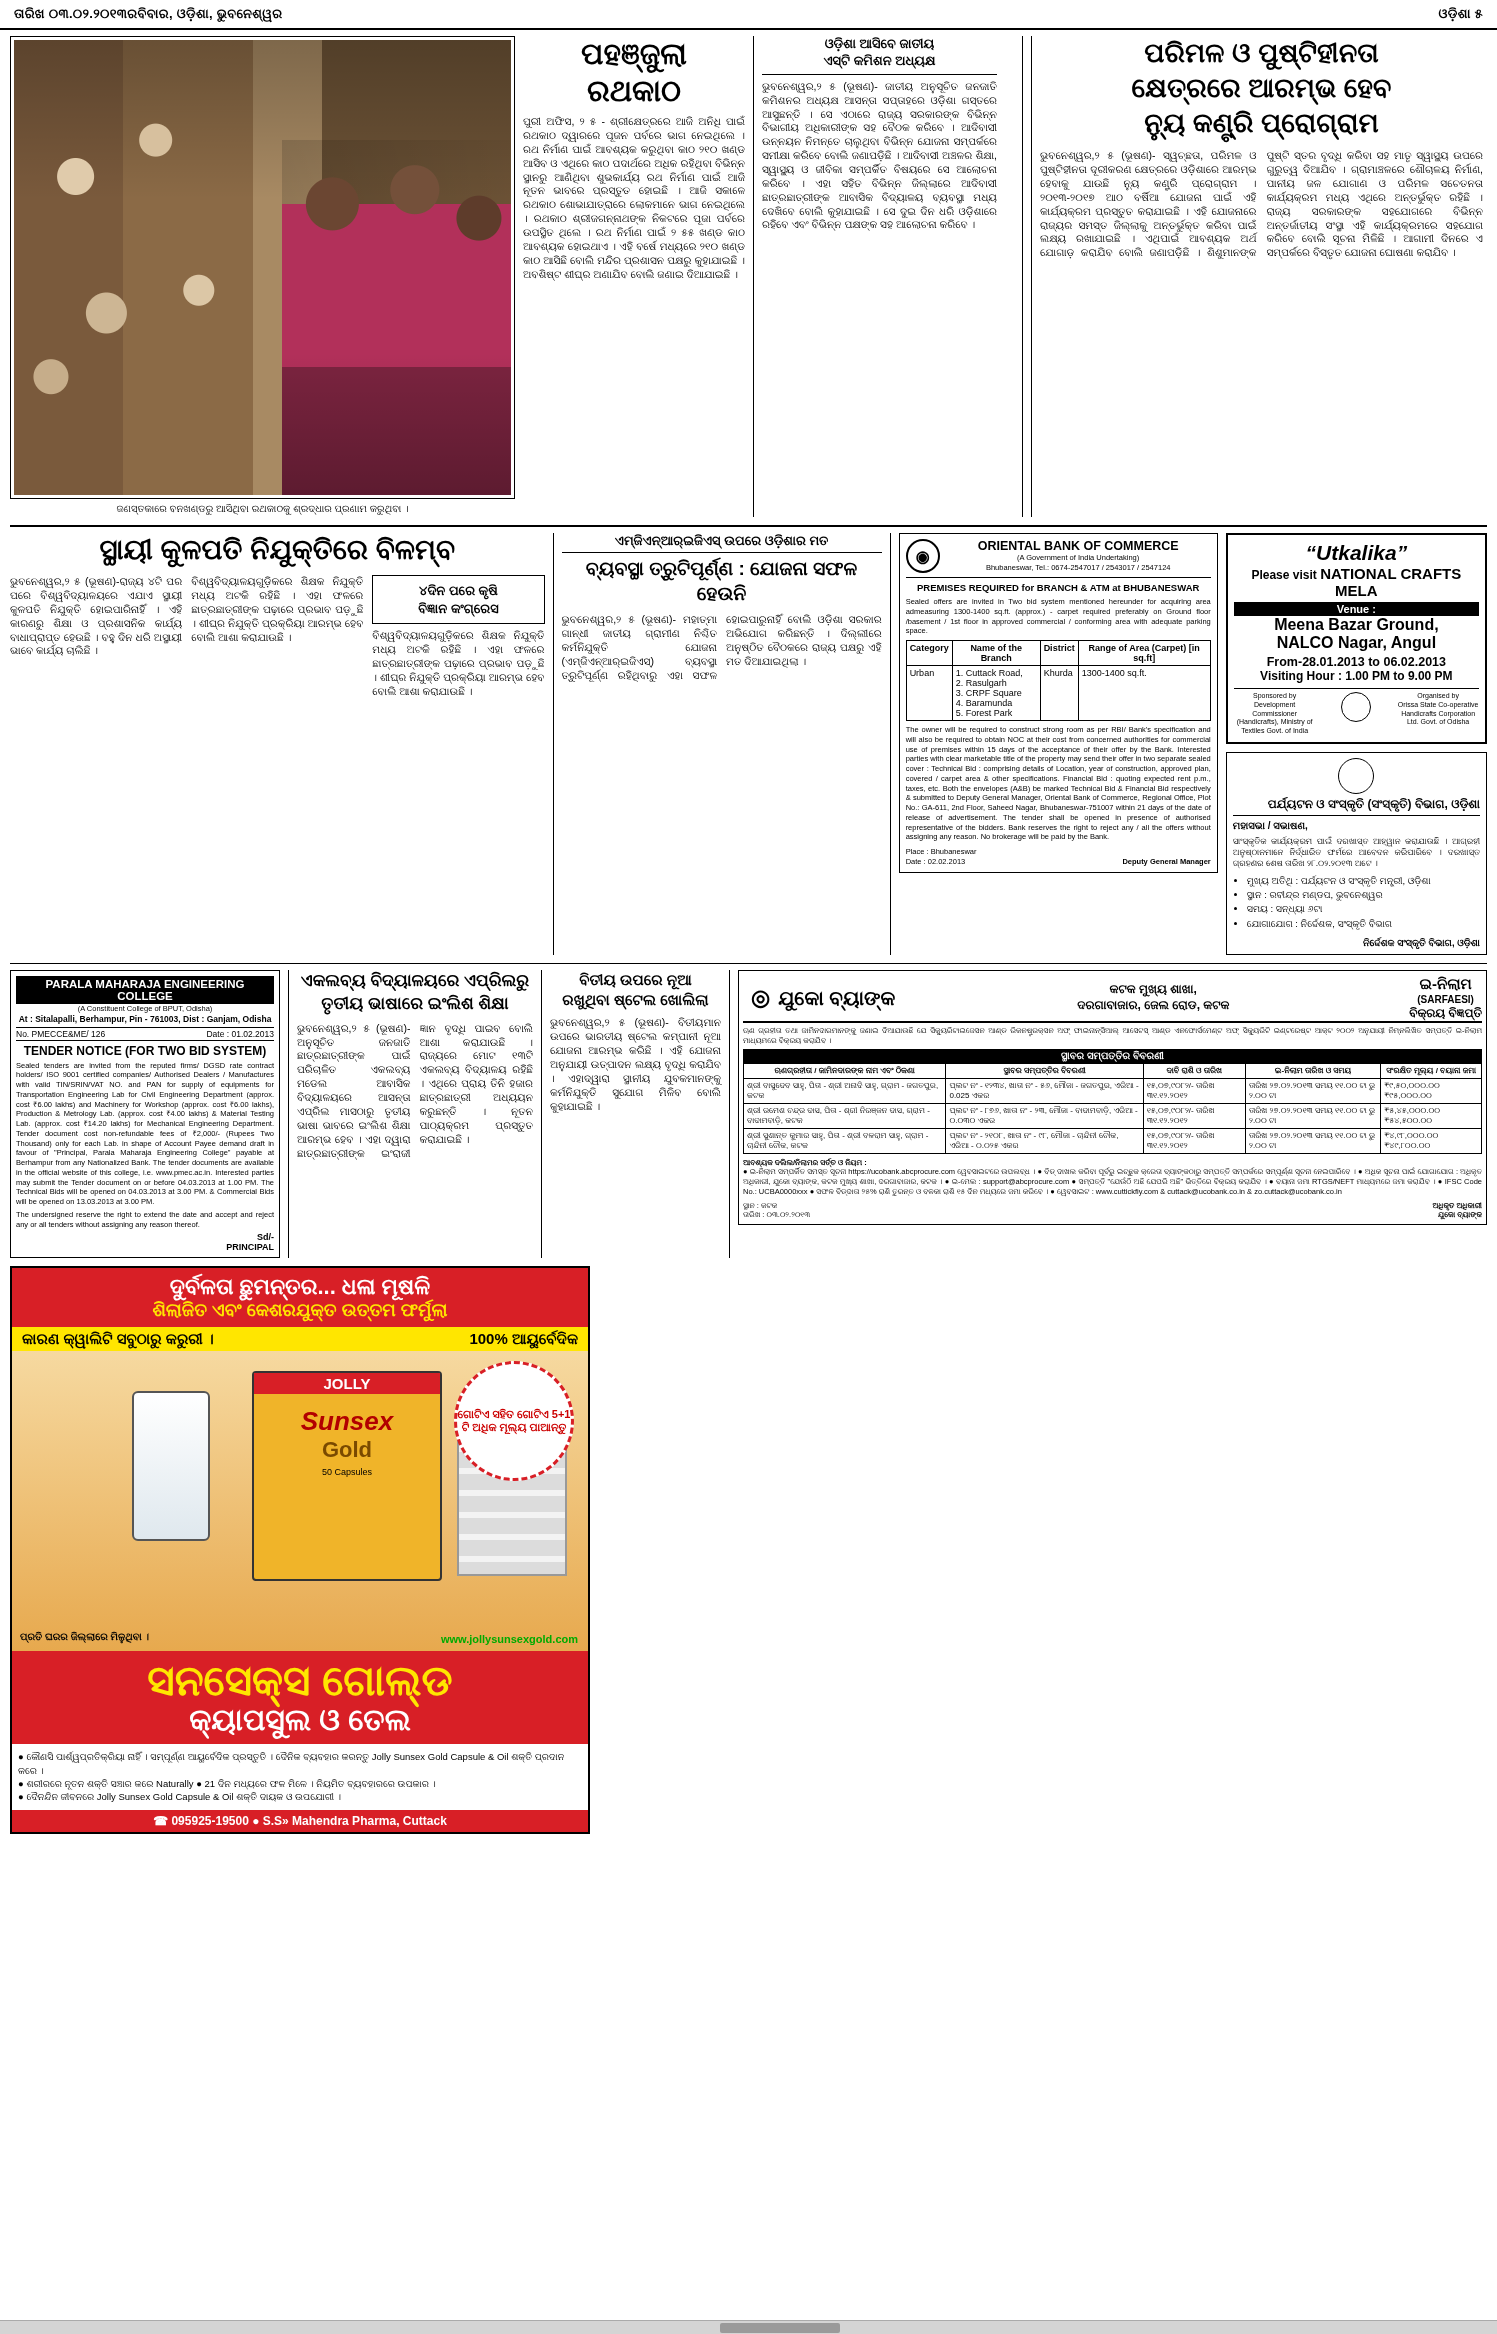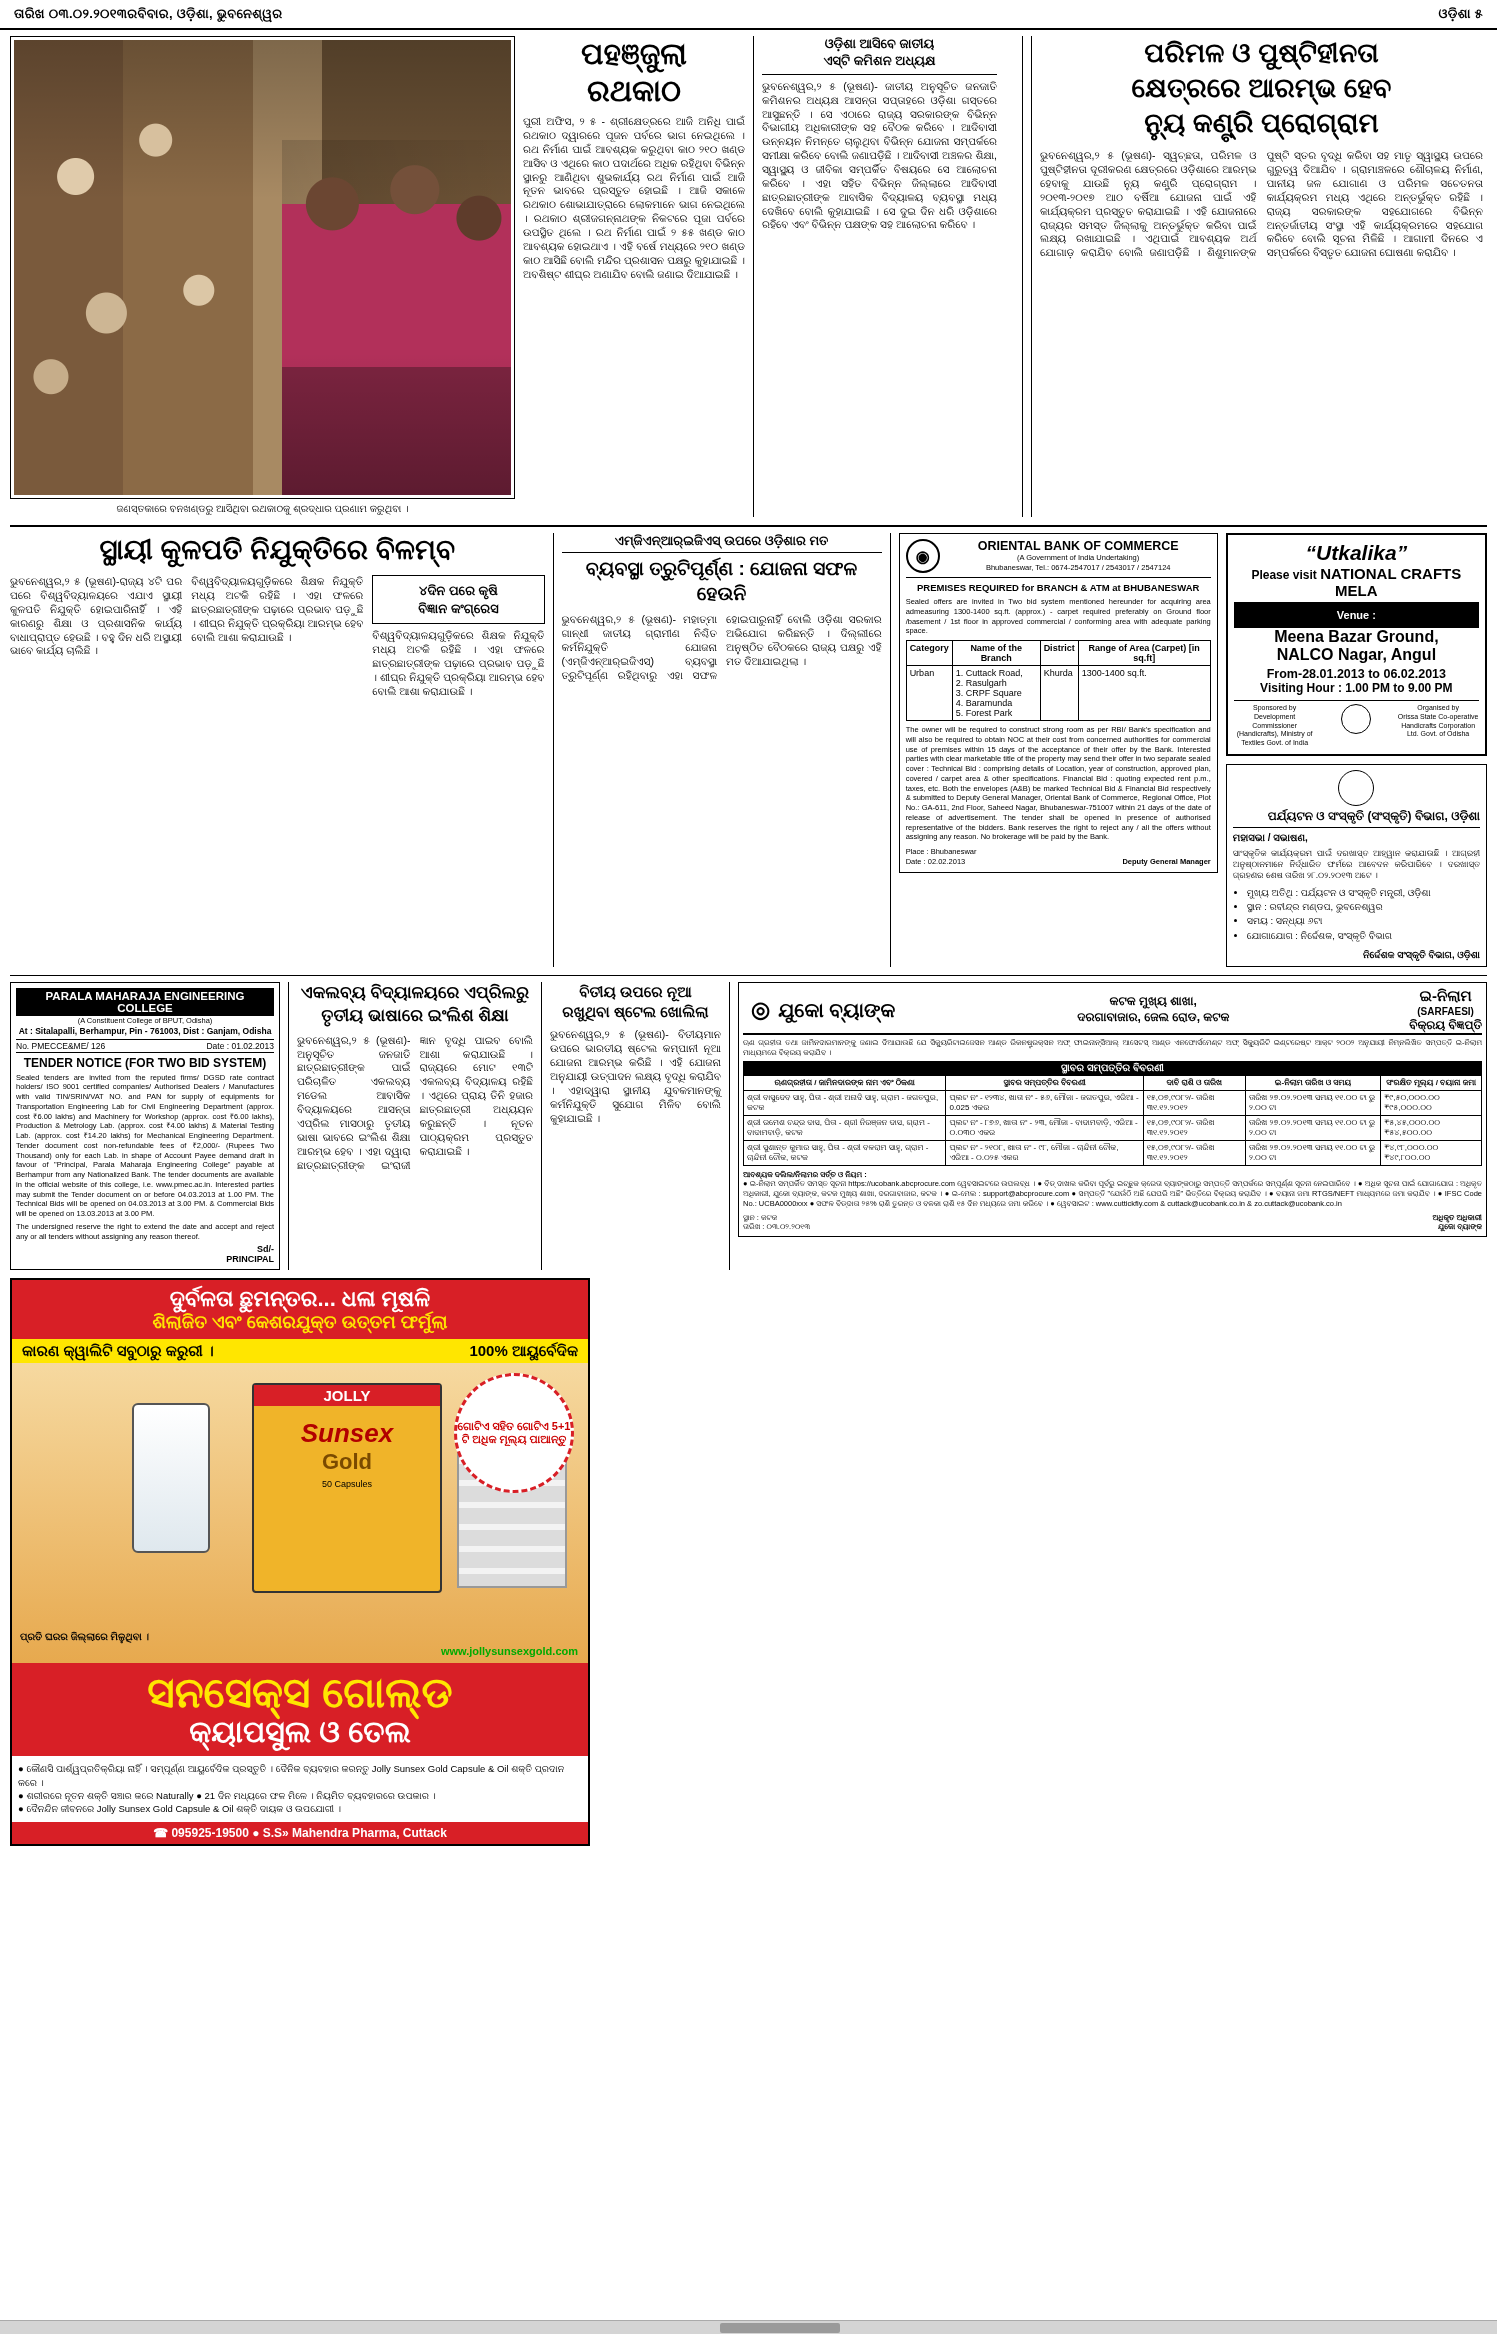--- a/index.html
+++ b/index.html
@@ -86,21 +86,21 @@
   
   .box { border:1px solid #000; }
   .box-pad { padding:5px 6px; }
 
   .utkalika {
     border:2px solid #000; padding:6px; text-align:center;
   }
   .utkalika .t1 { font-size:21px; font-weight:bold; font-style:italic; }
   .utkalika .t2 { font-size:12px; font-weight:bold; }
   .utkalika .t2 b { font-size:15px; }
-  .utkalika .venue { background:#000; color:#fff; font-size:11px; font-weight:bold; padding:7px 0; margin-top:3px;}
+  .utkalika .venue { background:#000; color:#fff; font-size:11px; font-weight:bold; padding:1px 0; margin-top:3px;}
   .utkalika .t3 { font-size:16px; font-weight:bold; }
   .utkalika .t4 { font-size:12.5px; font-weight:bold; }
   .utkalika .t5 { font-size:12px; font-weight:bold; }
   .utkalika .foot { display:flex; font-size:7px; border-top:1px solid #000; margin-top:5px; padding-top:3px;}
   .utkalika .foot > div { flex:1; line-height:1.25; }
 
   table.gov { width:100%; border-collapse:collapse; font-size:9px; }
   table.gov td, table.gov th { border:1px solid #000; padding:2px 3px; vertical-align:top; }
 
   .obc-head { display:flex; gap:6px; align-items:center; border-bottom:1px solid #000; padding-bottom:4px;}
@@ -444,21 +444,21 @@
         <div class="sx-mid">
           <div class="sx-bottle"></div>
           <div class="sx-pack">
             <div class="pk-h">JOLLY</div>
             <div style="text-align:center; font-size:26px; font-weight:bold; font-style:italic; color:#b20000; margin-top:12px;">Sunsex</div>
             <div style="text-align:center; font-size:22px; font-weight:bold; color:#7a4a00;">Gold</div>
             <div style="text-align:center; font-size:9px; margin-top:4px;">50 Capsules</div>
           </div>
           <div class="sx-strip"></div>
           <div class="sx-seal">ଗୋଟିଏ ସହିତ ଗୋଟିଏ 5+1 ଟି ଅଧିକ ମୂଲ୍ୟ ପାଆନ୍ତୁ</div>
-          <div style="position:absolute; left:8px; bottom:20px; font-size:10px; font-weight:bold;">ପ୍ରତି ଘରର ଜିଲ୍ଲାରେ ମିଳୁଥିବା ।</div>
+          <div style="position:absolute; left:8px; bottom:8px; font-size:10px; font-weight:bold;">ପ୍ରତି ଘରର ଜିଲ୍ଲାରେ ମିଳୁଥିବା ।</div>
           <div style="position:absolute; right:10px; bottom:6px; font-size:11px; font-weight:bold; color:#0a0;">www.jollysunsexgold.com</div>
         </div>
         <div class="sx-name">
           <div class="n1">ସନସେକ୍ସ ଗୋଲ୍ଡ</div>
           <div class="n2">କ୍ୟାପସୁଲ ଓ ତେଲ</div>
         </div>
         <div class="sx-foot">
           <div>● କୌଣସି ପାର୍ଶ୍ୱପ୍ରତିକ୍ରିୟା ନାହିଁ । ସମ୍ପୂର୍ଣ୍ଣ ଆୟୁର୍ବେଦିକ ପ୍ରସ୍ତୁତି । ଦୈନିକ ବ୍ୟବହାର କରନ୍ତୁ Jolly Sunsex Gold Capsule &amp; Oil ଶକ୍ତି ପ୍ରଦାନ କରେ ।</div>
           <div>● ଶରୀରରେ ନୂତନ ଶକ୍ତି ସଞ୍ଚାର କରେ Naturally ● 21 ଦିନ ମଧ୍ୟରେ ଫଳ ମିଳେ । ନିୟମିତ ବ୍ୟବହାରରେ ଉପକାର ।</div>
           <div>● ଦୈନନ୍ଦିନ ଜୀବନରେ Jolly Sunsex Gold Capsule &amp; Oil ଶକ୍ତି ଦାୟକ ଓ ଉପଯୋଗୀ ।</div>

